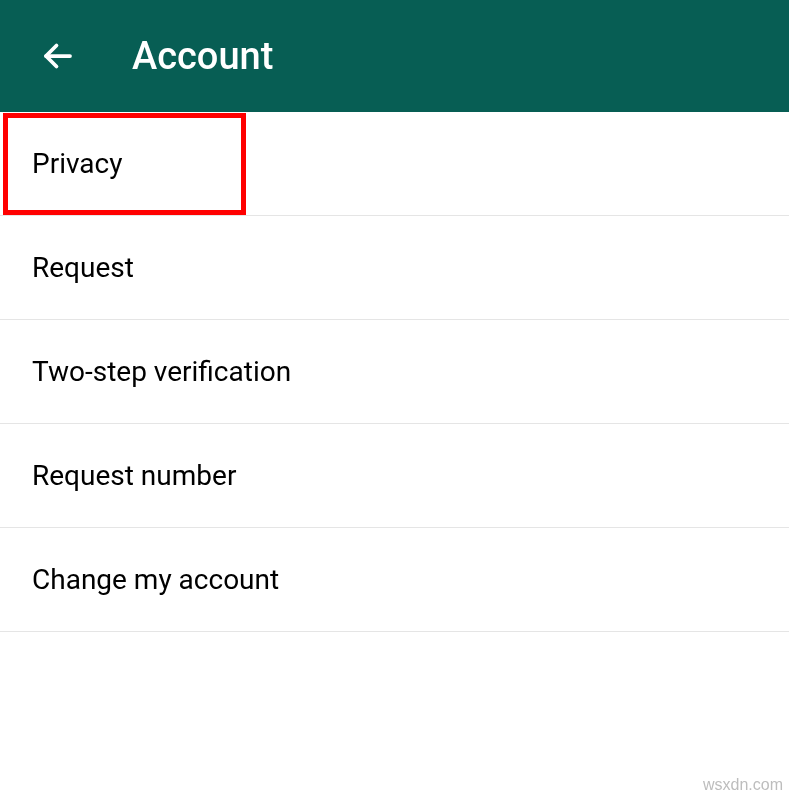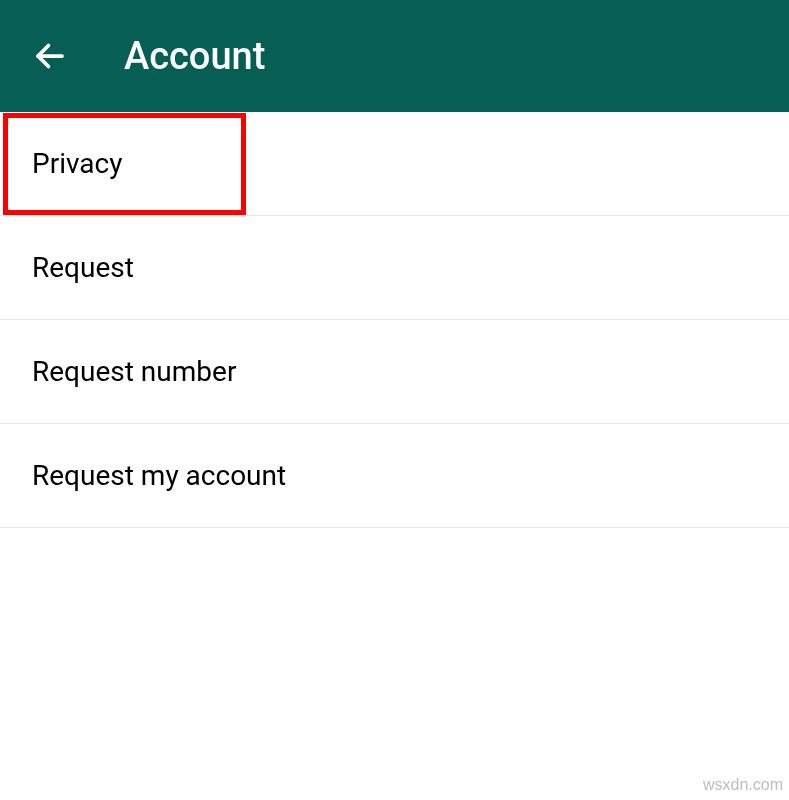--- a/index.html
+++ b/index.html
@@ -12,21 +12,21 @@
       width: 789px;
       height: 800px;
       background: #ffffff;
       position: relative;
     }
     .header {
       background: #075e54;
       height: 112px;
       display: flex;
       align-items: center;
-      padding: 0 32px;
+      padding: 0 40px;
     }
     .back-icon {
       color: #ffffff;
       margin-right: 56px;
       display: flex;
       align-items: center;
       justify-content: center;
       cursor: pointer;
     }
     .back-icon svg {
@@ -92,22 +92,25 @@
 </div>
 
 <div class="list">
   <div class="list-item">
     <span class="list-item-label">Privacy</span>
   </div>
   <div class="list-item">
     <span class="list-item-label">Request</span>
   </div>
   <div class="list-item">
+    <span class="list-item-label">Two-step verification</span>
+  </div>
+  <div class="list-item">
     <span class="list-item-label">Request number</span>
   </div>
   <div class="list-item">
-    <span class="list-item-label">Request my account</span>
+    <span class="list-item-label">Change my account</span>
   </div>
 </div>
 
 <div class="highlight-box"></div>
 
 <div class="watermark">wsxdn.com</div>
 
 </body></html>

